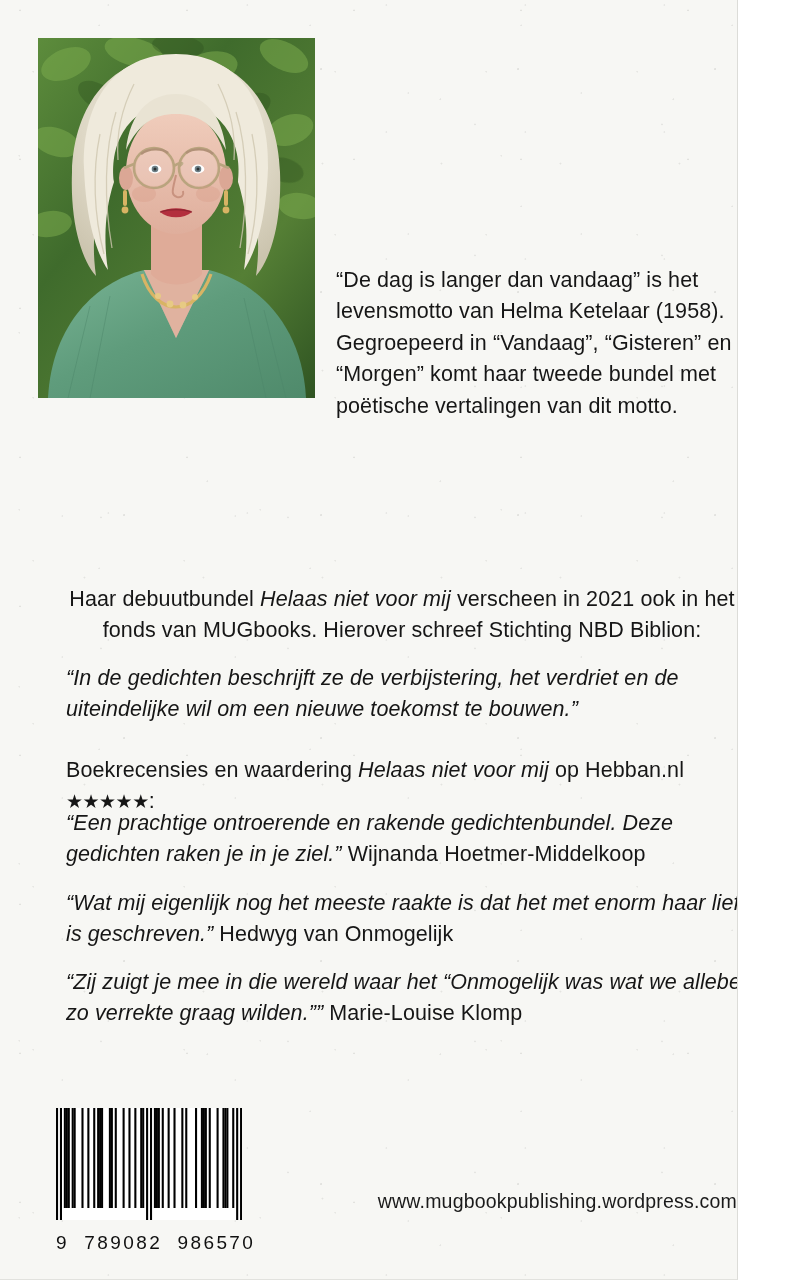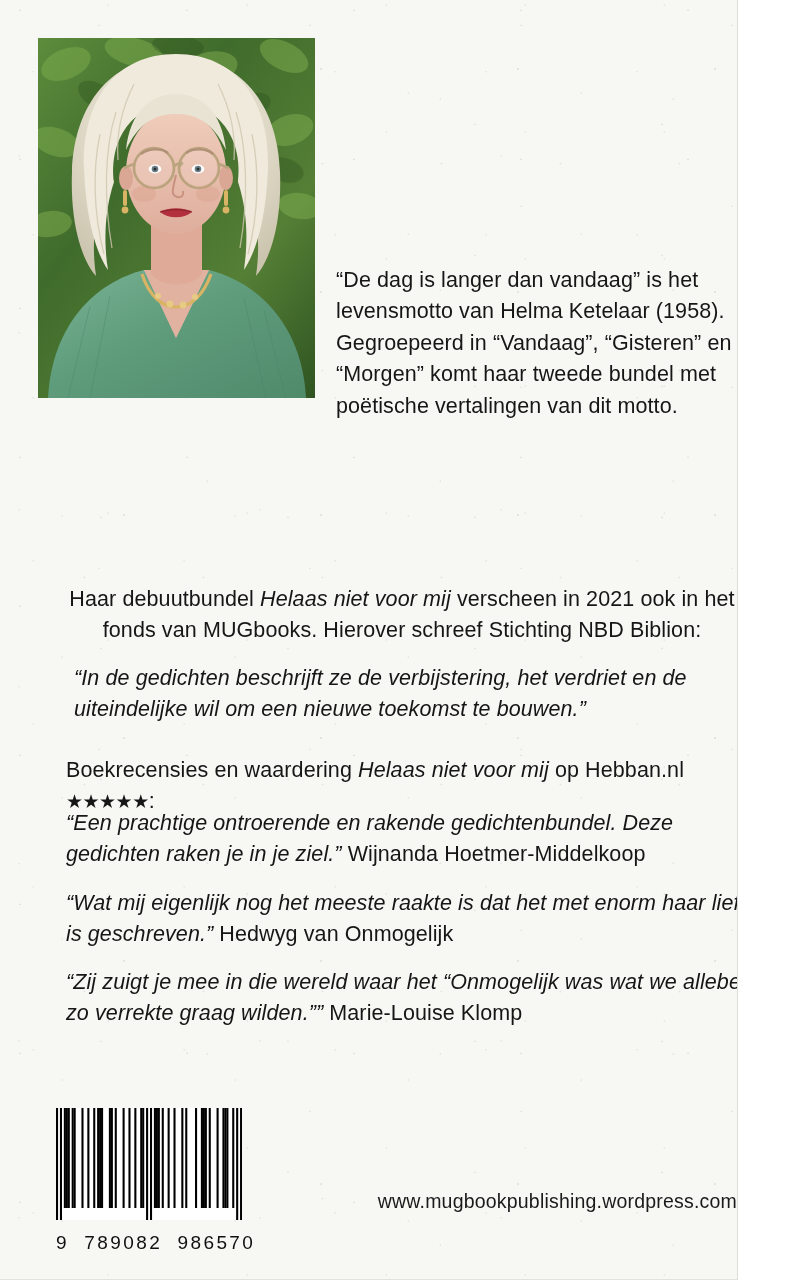--- a/index.html
+++ b/index.html
@@ -77,21 +77,21 @@
     top: 437px;
     width: 672px;
   }
   #debut-paragraph {
     left: 66px;
     top: 562px;
     width: 672px;
     text-align: center;
   }
   #nbd-quote {
-    left: 74px;
+    left: 66px;
     top: 641px;
     width: 690px;
   }
   #hebban-line {
     left: 66px;
     top: 733px;
     width: 700px;
   }
   #review-quote-1 {
     left: 66px;

